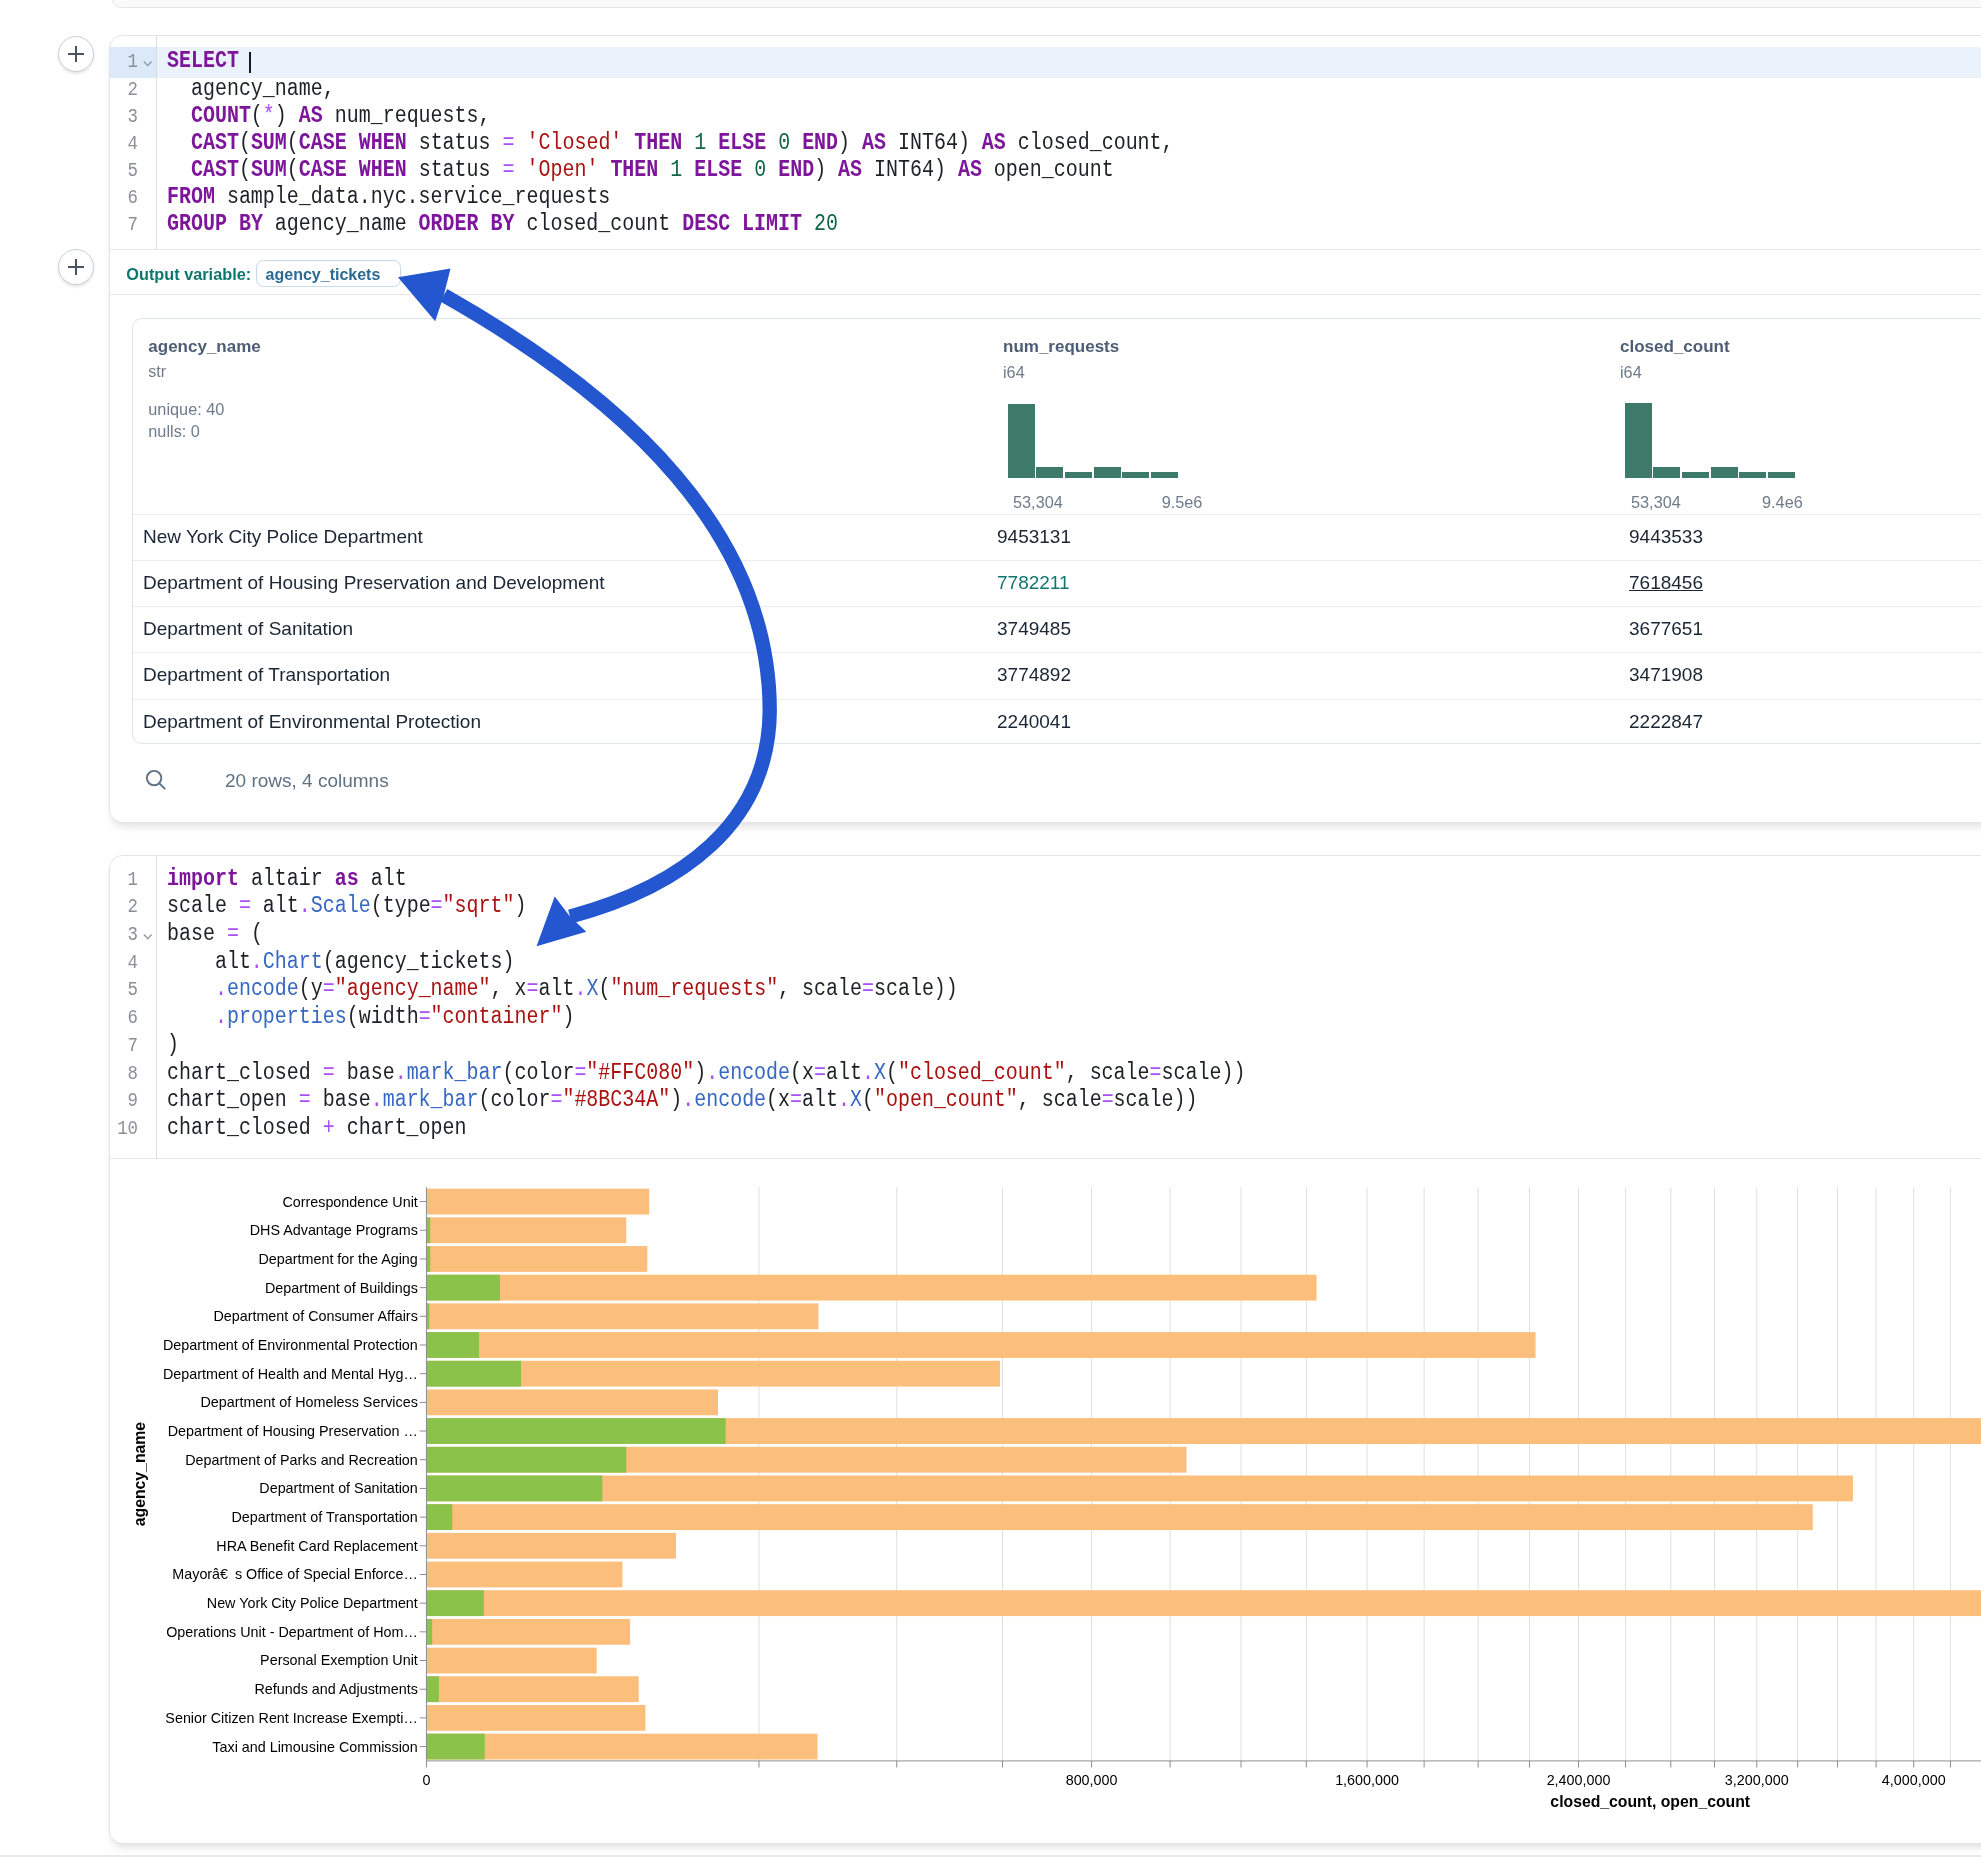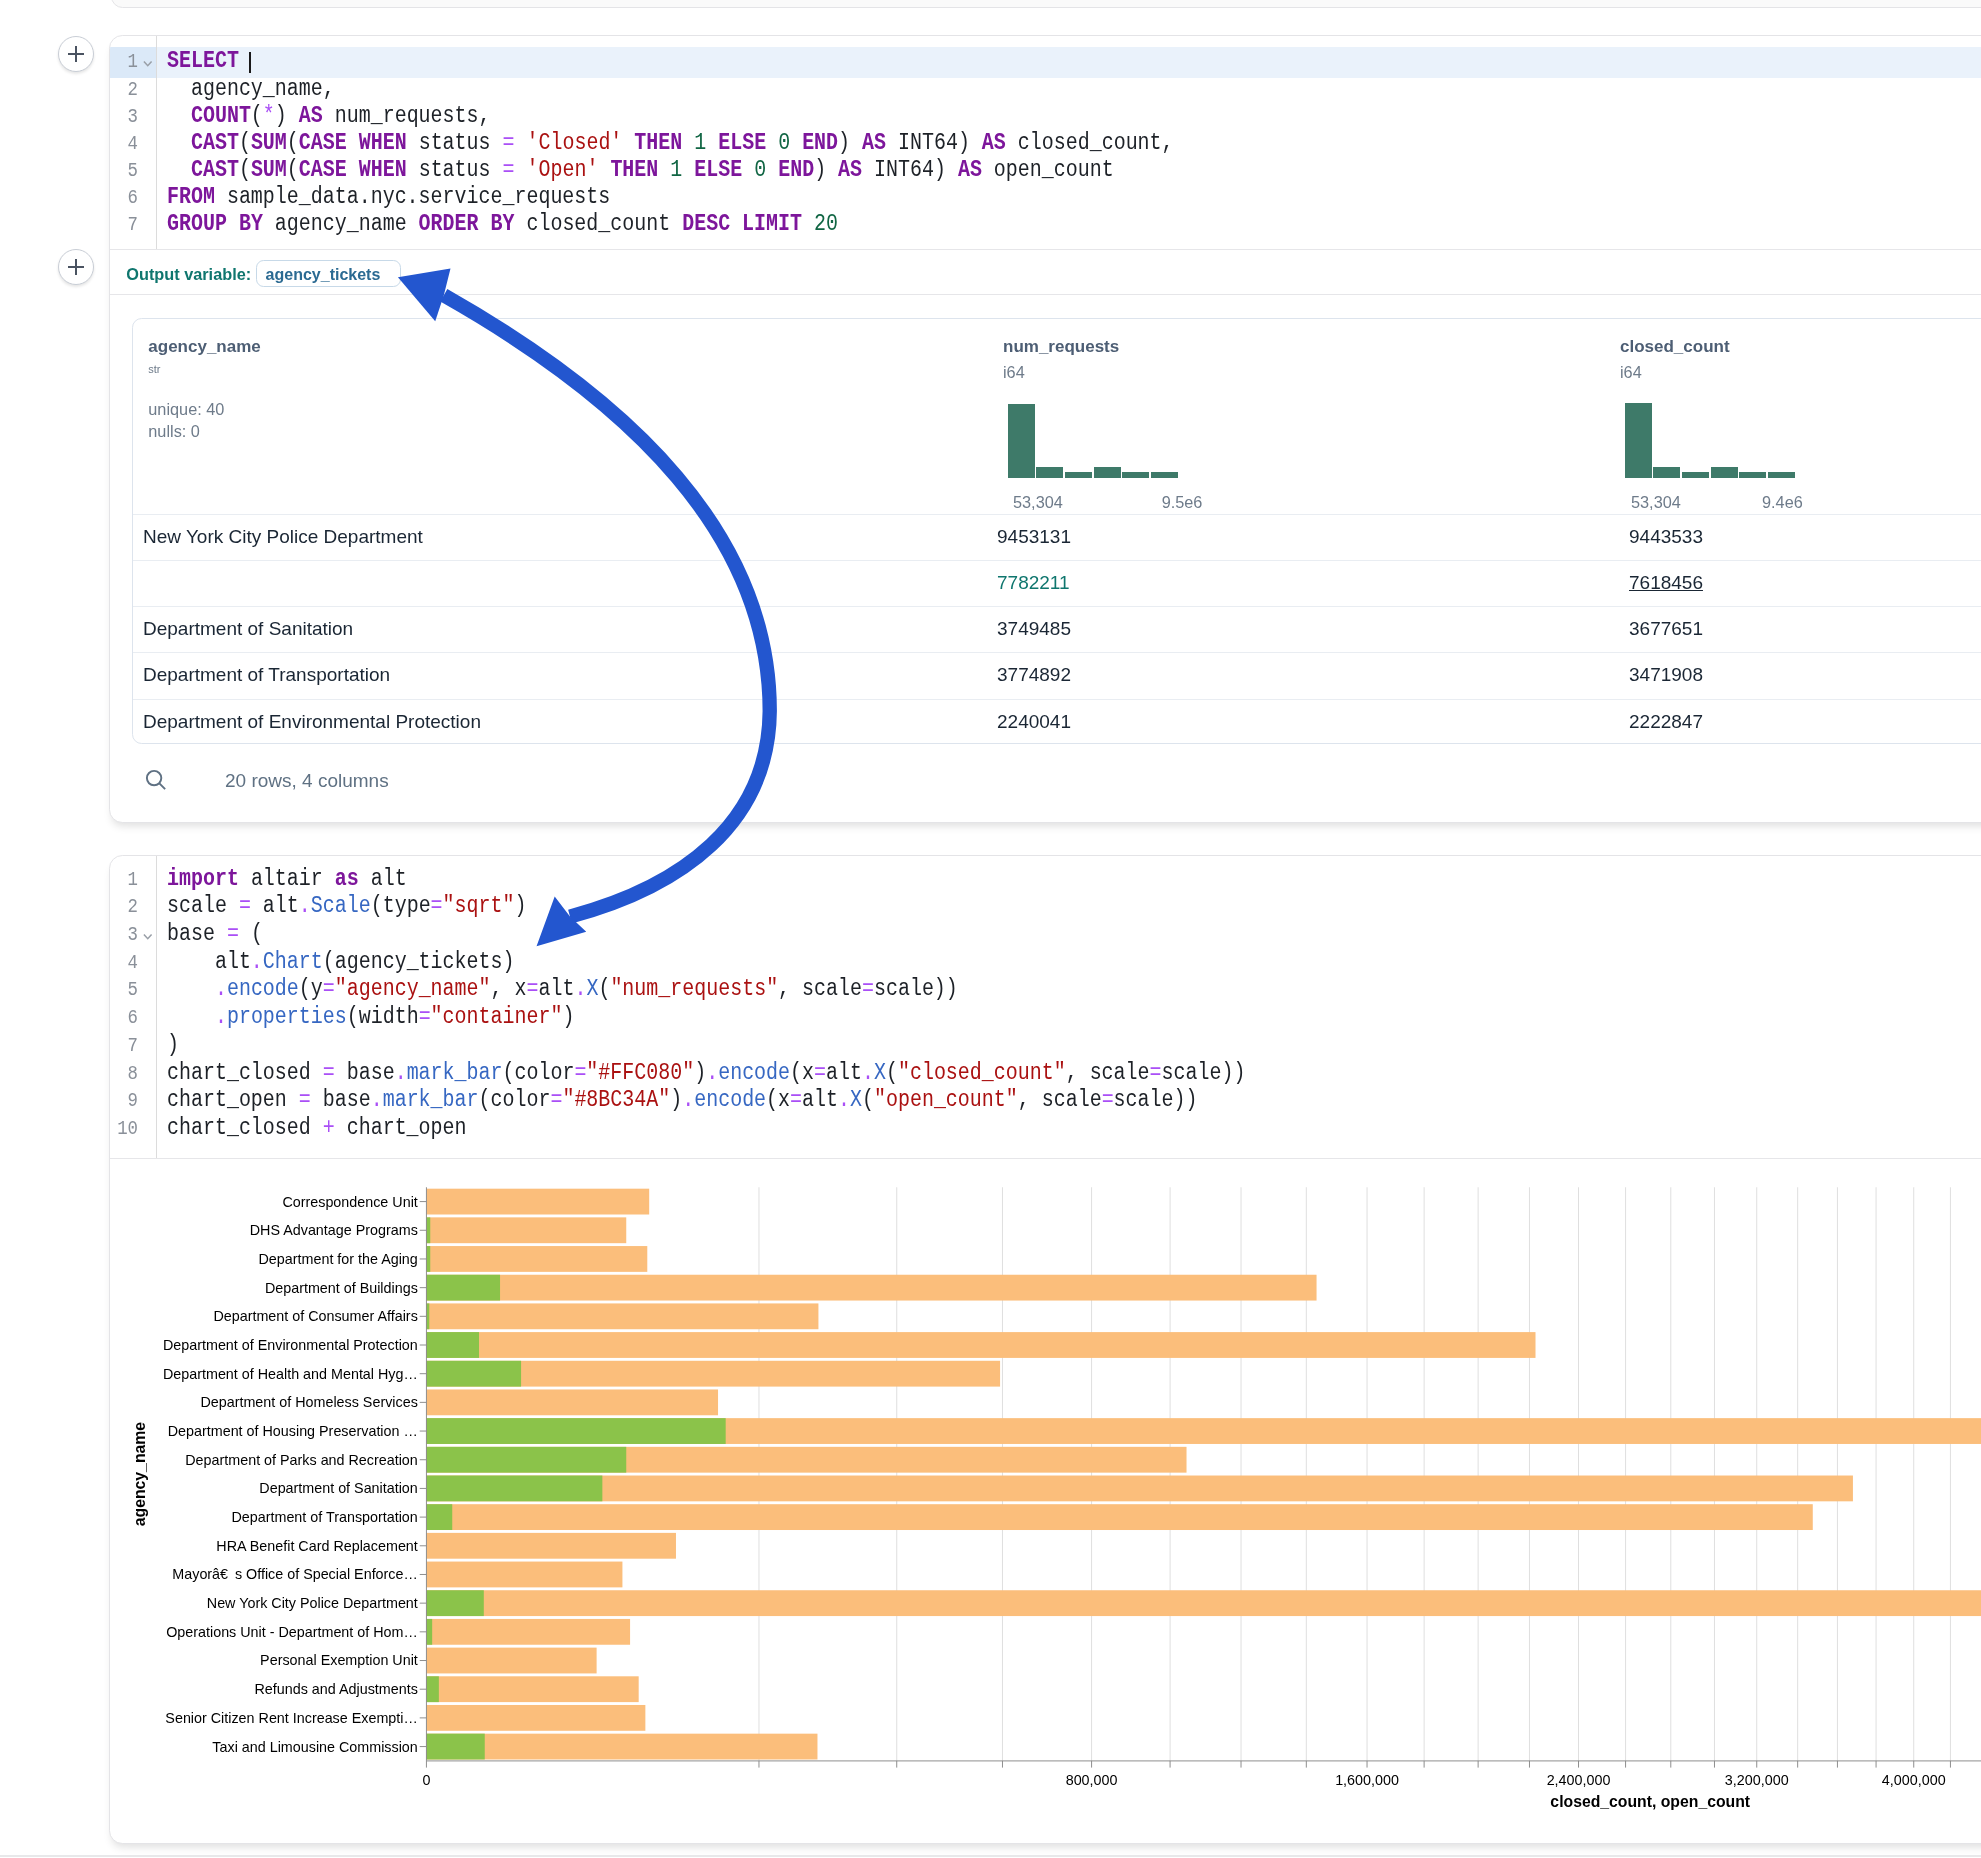--- a/index.html
+++ b/index.html
@@ -57,21 +57,21 @@
   </div>
   <div class="abs" style="left:0; top:213px; width:100%; height:1px; background:#e6e6e9;"></div>
   <div class="abs" style="left:16.3px; top:229px; font-size:16.3px; font-weight:bold; color:#0f766e;">Output variable:</div>
   <div class="abs" style="left:146px; top:224px; width:145px; height:27px; border:1.4px solid #c7d9e8; border-radius:7.6px; overflow:hidden;">
     <div style="position:absolute; left:8.6px; top:4.8px; font-size:16px; font-weight:bold; color:#2b6a92; white-space:nowrap;">agency_tickets</div>
   </div>
   <div class="abs" style="left:0; top:258px; width:100%; height:1px; background:#e6e6e9;"></div>
 
   <div class="abs" style="left:22px; top:282px; width:1883px; height:426px; border:1.4px solid #dde4ed; border-radius:9.6px; overflow:hidden;">
 <div class="abs" style="left:15.3px;top:18px;font-size:17px;font-weight:bold;color:#4d5e74;">agency_name</div>
-<div class="abs" style="left:15.3px;top:44px;font-size:11px;color:#6e7b8a;">str</div>
+<div class="abs" style="left:15.3px;top:44px;font-size:16px;color:#6e7b8a;">str</div>
 <div class="abs" style="left:870px;top:18px;font-size:17px;font-weight:bold;color:#4d5e74;">num_requests</div>
 <div class="abs" style="left:870px;top:44px;font-size:16.3px;color:#6e7b8a;">i64</div>
 <div class="abs" style="left:1487px;top:18px;font-size:17px;font-weight:bold;color:#4d5e74;">closed_count</div>
 <div class="abs" style="left:1487px;top:44px;font-size:16.3px;color:#6e7b8a;">i64</div>
 <div class="abs" style="left:15.3px;top:81px;font-size:16.3px;color:#6e7b8a;">unique: 40</div>
 <div class="abs" style="left:15.3px;top:103px;font-size:16.3px;color:#6e7b8a;">nulls: 0</div>
 <div class="abs" style="left:875px;top:85px;width:27px;height:74px;background:#3e7a69;"></div>
 <div class="abs" style="left:903px;top:148px;width:27px;height:11px;background:#3e7a69;"></div>
 <div class="abs" style="left:932px;top:153px;width:27px;height:5.7px;background:#3e7a69;"></div>
 <div class="abs" style="left:961px;top:148px;width:27px;height:11px;background:#3e7a69;"></div>
@@ -85,20 +85,21 @@
 <div class="abs" style="left:1578px;top:148px;width:27px;height:11px;background:#3e7a69;"></div>
 <div class="abs" style="left:1606px;top:153px;width:27px;height:5.7px;background:#3e7a69;"></div>
 <div class="abs" style="left:1635px;top:153px;width:27px;height:5.7px;background:#3e7a69;"></div>
 <div class="abs" style="left:1498px;top:174px;font-size:16.3px;color:#6e7b8a;">53,304</div>
 <div class="abs" style="left:1629px;top:174px;width:76px;font-size:16.3px;color:#6e7b8a;">9.4e6</div>
 <div class="abs" style="left:0;top:195px;width:100%;height:1px;background:#e9edf2;"></div>
 <div class="abs" style="left:10px;top:195px;height:46px;line-height:46px;font-size:19px;color:#1a2634;">New York City Police Department</div>
 <div class="abs" style="left:864px;top:195px;height:46px;line-height:46px;font-size:19px;color:#1a2634;">9453131</div>
 <div class="abs" style="left:1496px;top:195px;height:46px;line-height:46px;font-size:19px;color:#1a2634;">9443533</div>
 <div class="abs" style="left:0;top:241px;width:100%;height:1px;background:#e9edf2;"></div>
+<div class="abs" style="left:10px;top:241px;height:46px;line-height:46px;font-size:19px;color:#1a2634;">Department of Housing Preservation and Development</div>
 <div class="abs" style="left:864px;top:241px;height:46px;line-height:46px;font-size:19px;color:#0f766e;">7782211</div>
 <div class="abs" style="left:1496px;top:241px;height:46px;line-height:46px;font-size:19px;color:#1a2634;text-decoration:underline;">7618456</div>
 <div class="abs" style="left:0;top:287px;width:100%;height:1px;background:#e9edf2;"></div>
 <div class="abs" style="left:10px;top:287px;height:46px;line-height:46px;font-size:19px;color:#1a2634;">Department of Sanitation</div>
 <div class="abs" style="left:864px;top:287px;height:46px;line-height:46px;font-size:19px;color:#1a2634;">3749485</div>
 <div class="abs" style="left:1496px;top:287px;height:46px;line-height:46px;font-size:19px;color:#1a2634;">3677651</div>
 <div class="abs" style="left:0;top:333px;width:100%;height:1px;background:#e9edf2;"></div>
 <div class="abs" style="left:10px;top:333px;height:46px;line-height:46px;font-size:19px;color:#1a2634;">Department of Transportation</div>
 <div class="abs" style="left:864px;top:333px;height:46px;line-height:46px;font-size:19px;color:#1a2634;">3774892</div>
 <div class="abs" style="left:1496px;top:333px;height:46px;line-height:46px;font-size:19px;color:#1a2634;">3471908</div>

